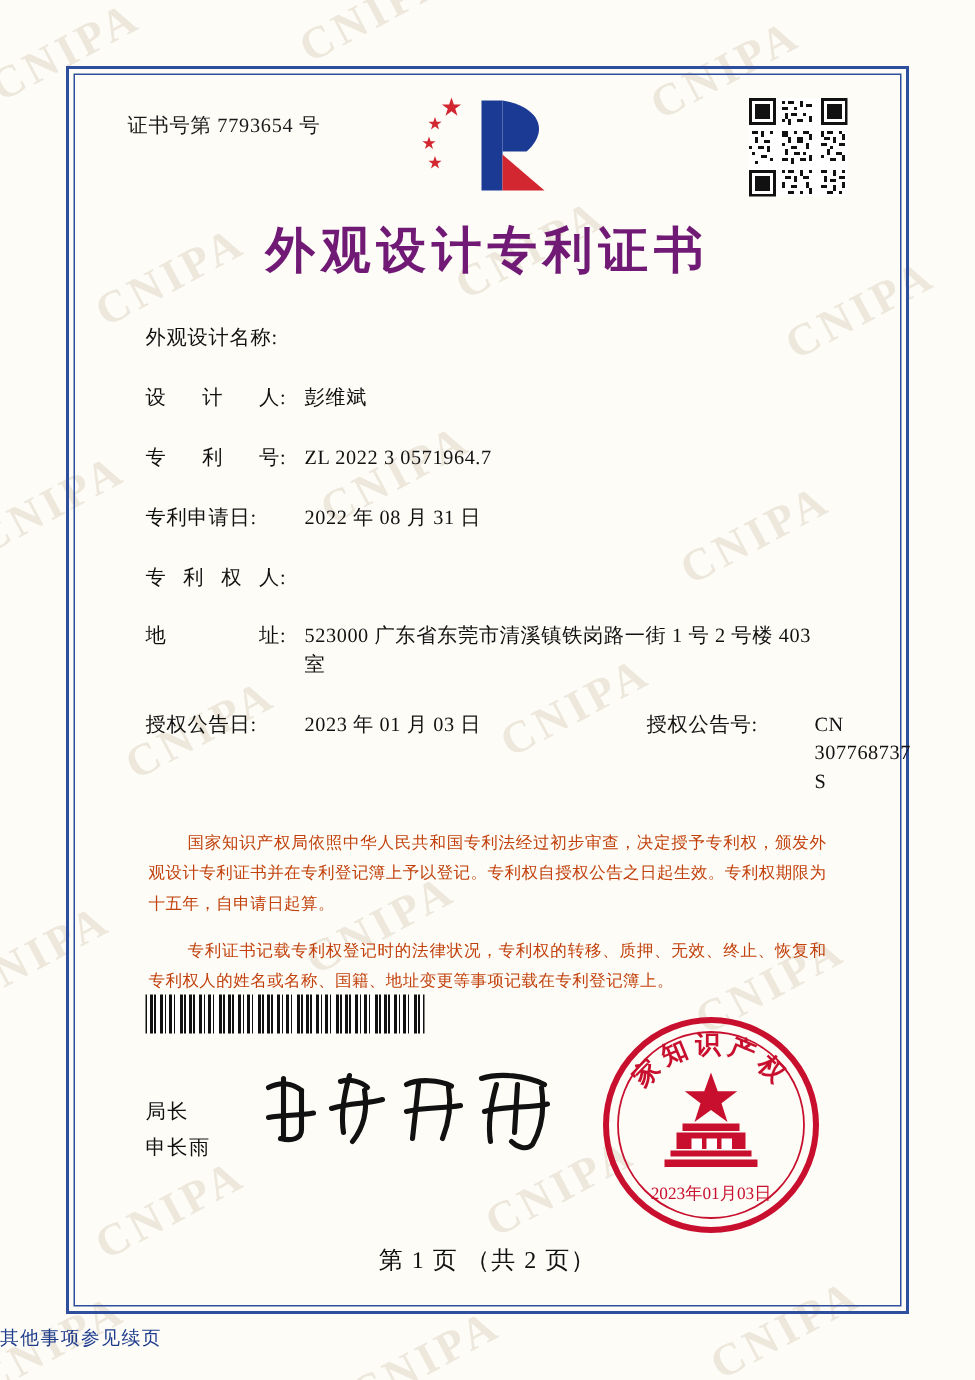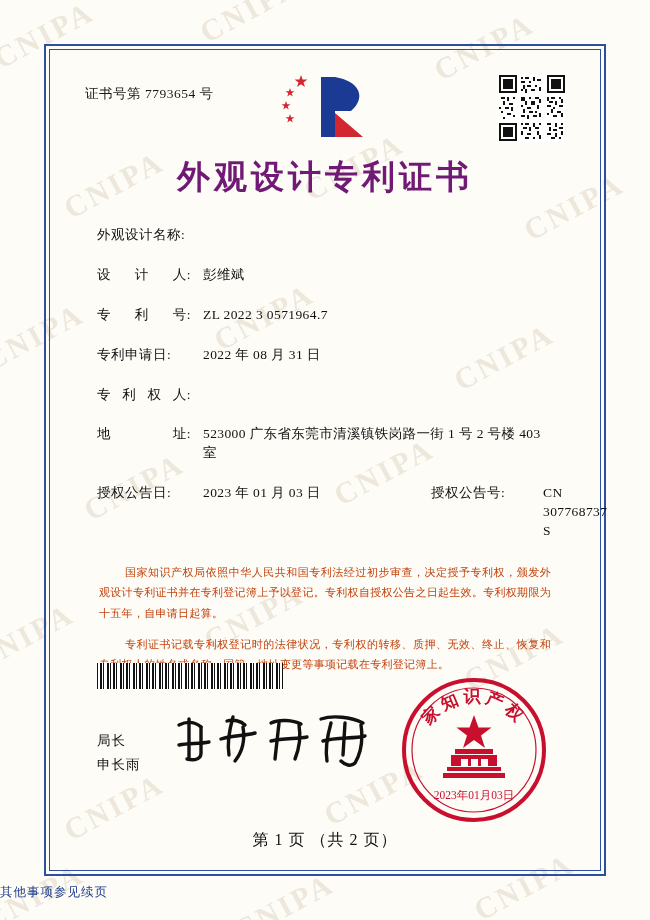--- a/index.html
+++ b/index.html
@@ -50,21 +50,20 @@
   .frame-inner {
     position: absolute;
     inset: 5px;
     border: 1px solid #2e4f9e;
   }
   .content {
     position: absolute;
     inset: 5px;
     padding: 0 34px;
     box-sizing: border-box;
-    margin-top: 10px;
   }
 
   
   .top-row {
     position: relative;
     height: 86px;
   }
   .cert-no {
     position: absolute;
     left: 2px;

